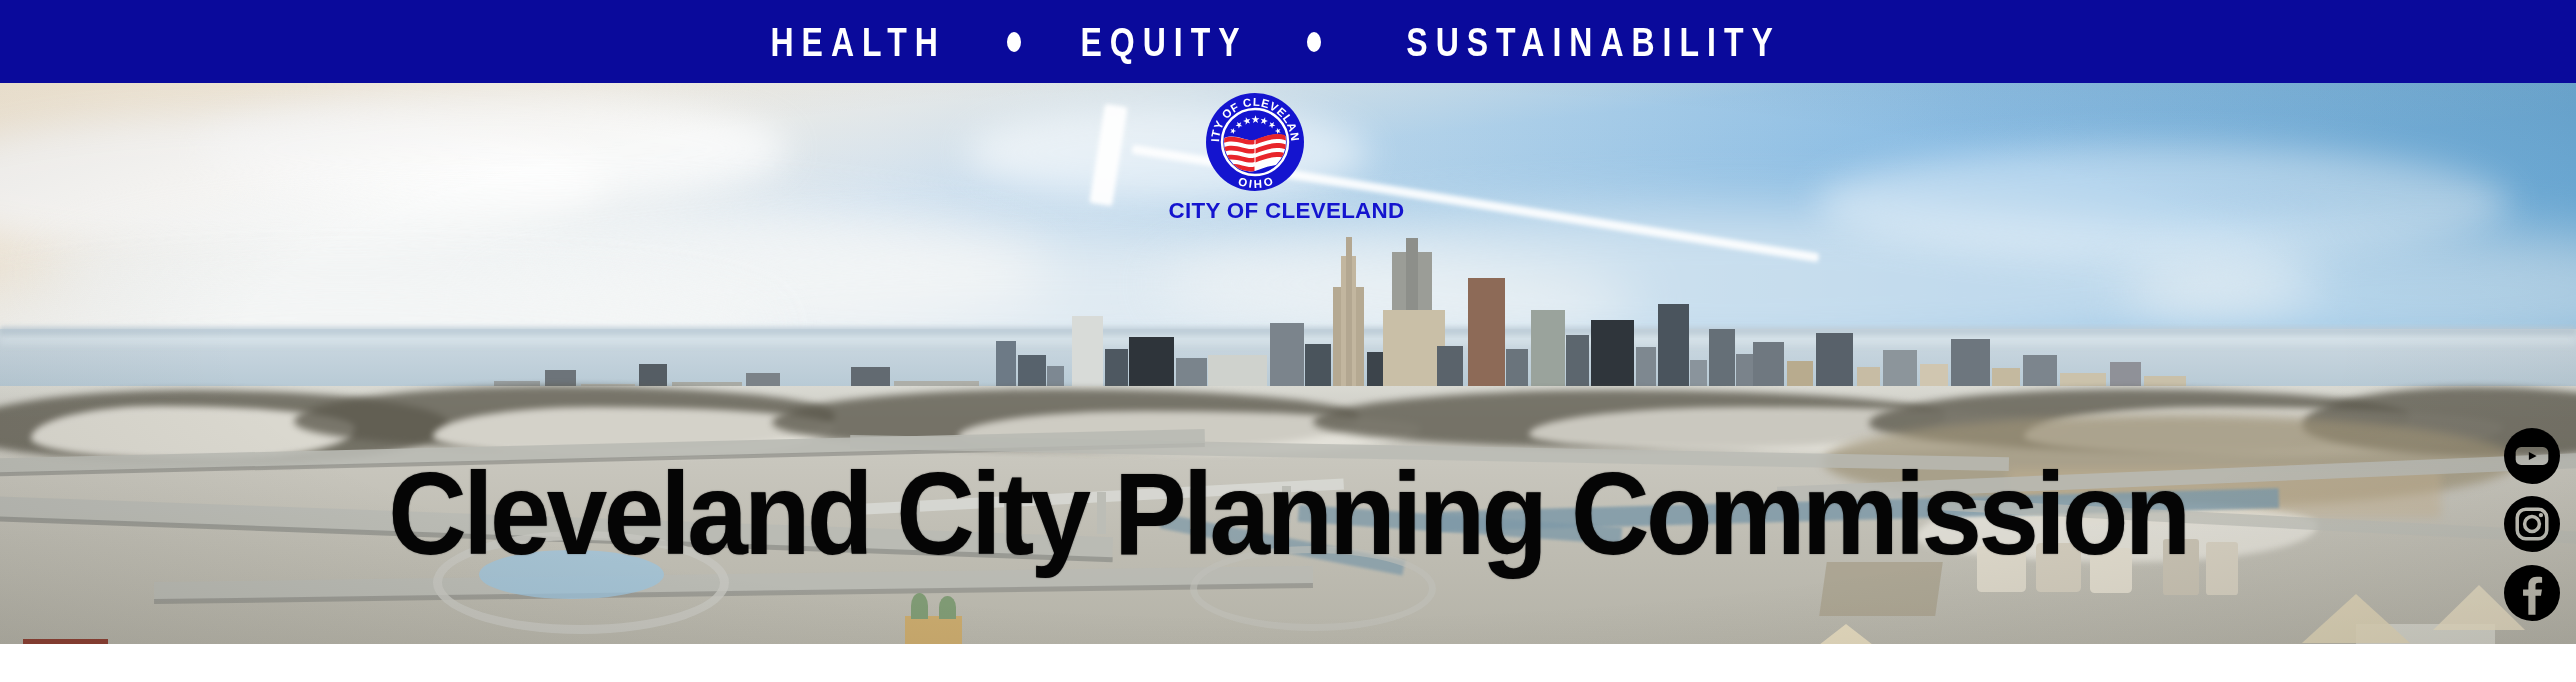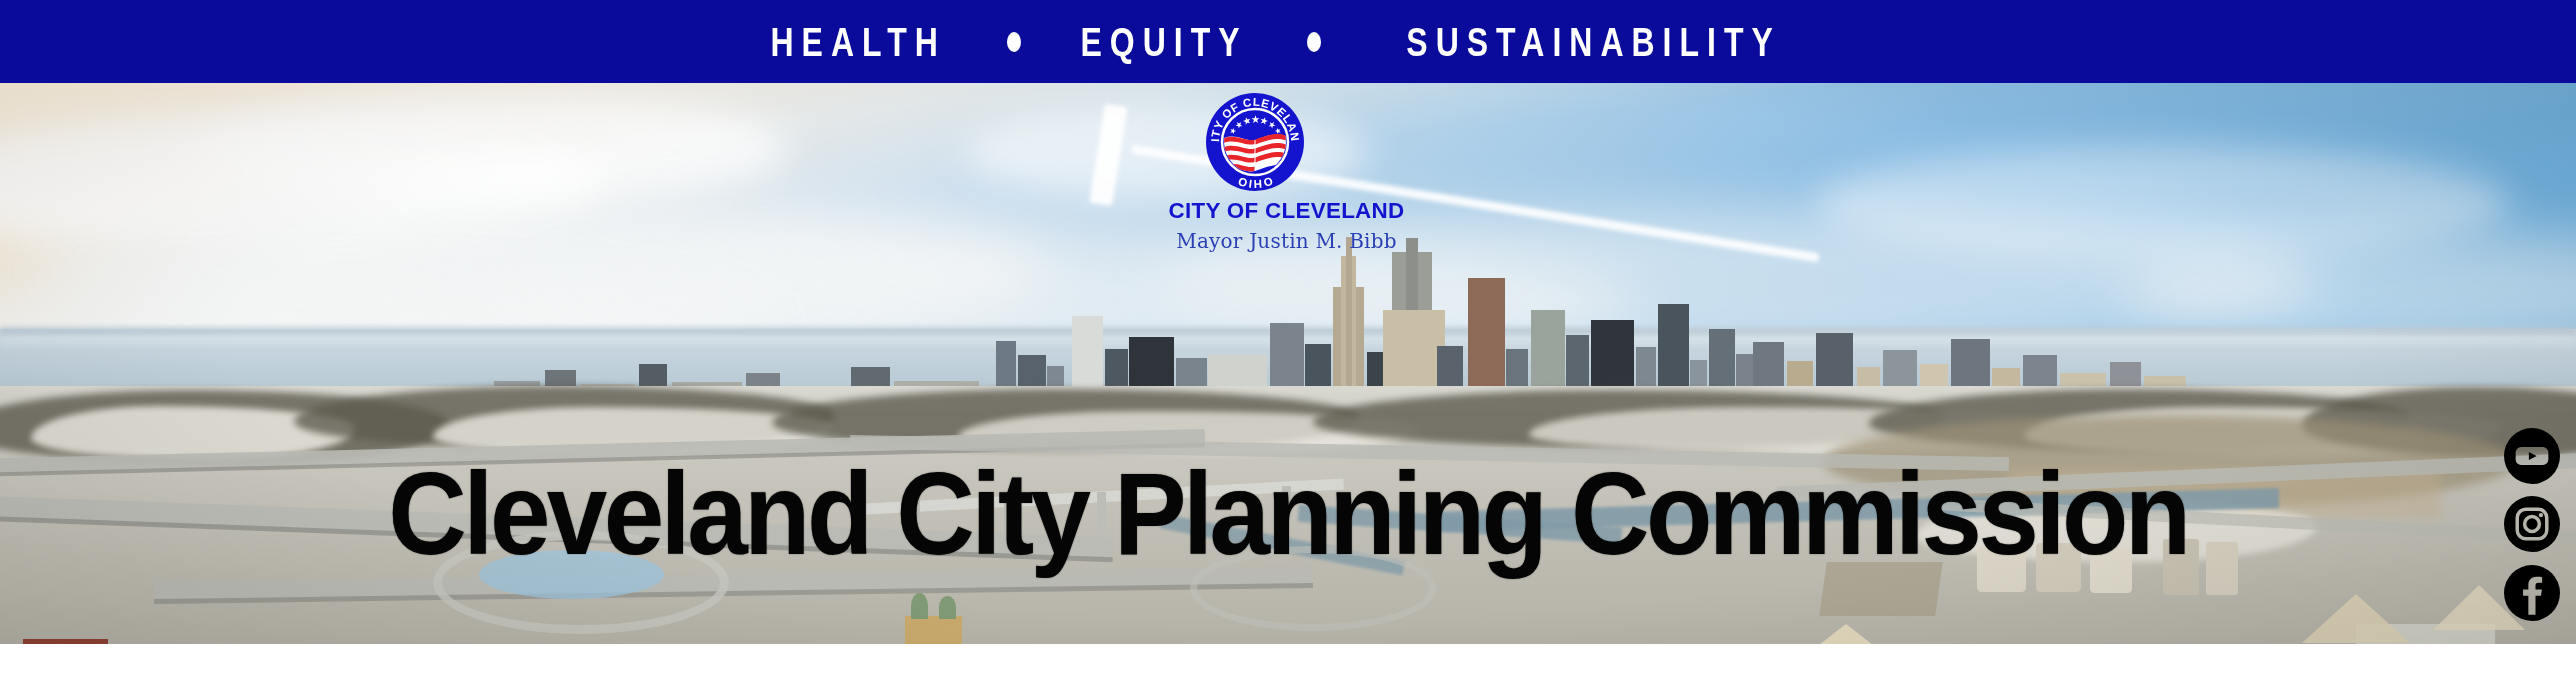--- a/index.html
+++ b/index.html
@@ -353,21 +353,20 @@
             <path d="M30,150 C58,133 82,155 99,149 L99,158 C82,163 58,143 30,158 Z" fill="#e8252b"></path>
 
             <path d="M101,95 C120,88 144,77 172,91 L172,101 C144,87 120,98 101,105 Z" fill="#e8252b"></path>
             <path d="M101,113 C120,106 144,95 172,109 L172,119 C144,105 120,116 101,123 Z" fill="#e8252b"></path>
             <path d="M101,131 C120,124 144,113 172,127 L172,137 C144,123 120,134 101,141 Z" fill="#e8252b"></path>
           </g>
         </svg>
       </div>
 
       <div id="org-name">CITY OF CLEVELAND</div>
-      <div id="mayor-name">Mayor Justin M. Bibb</div>
     </div>
 
     <div id="main-title">Cleveland City Planning Commission</div>
 
     <div id="social-rail">
 
       <a class="social-btn" aria-label="YouTube">
         <svg viewBox="0 0 72 72">
           <defs>
             <mask id="ytMask">

